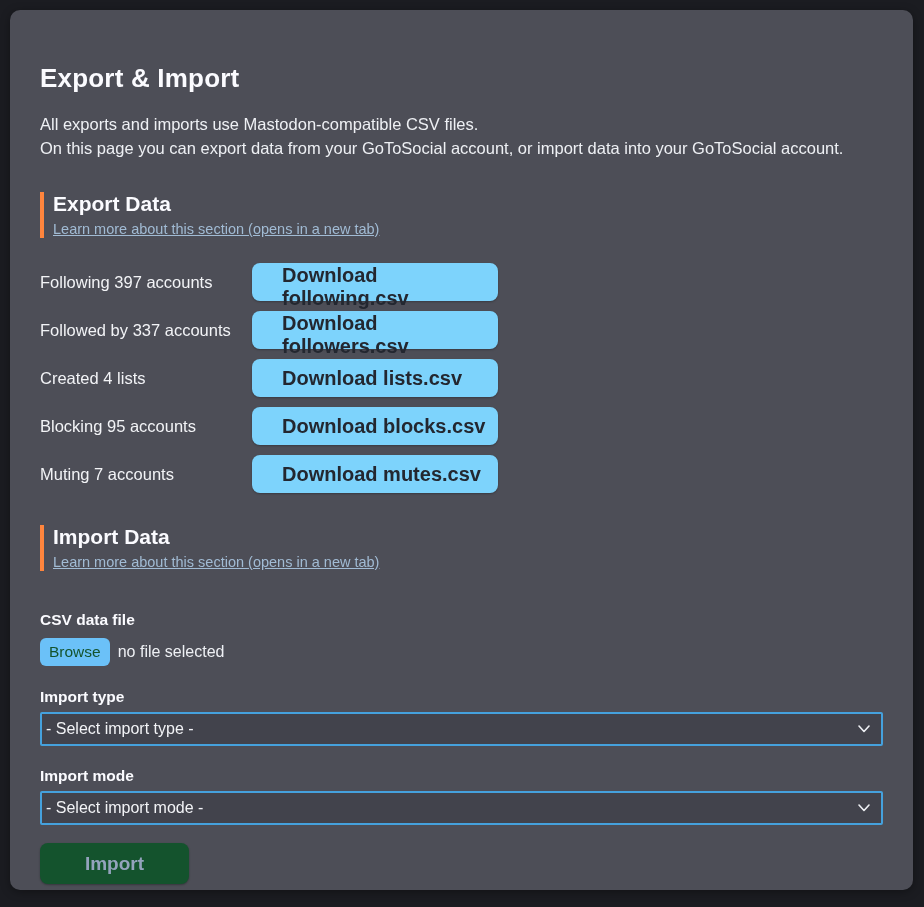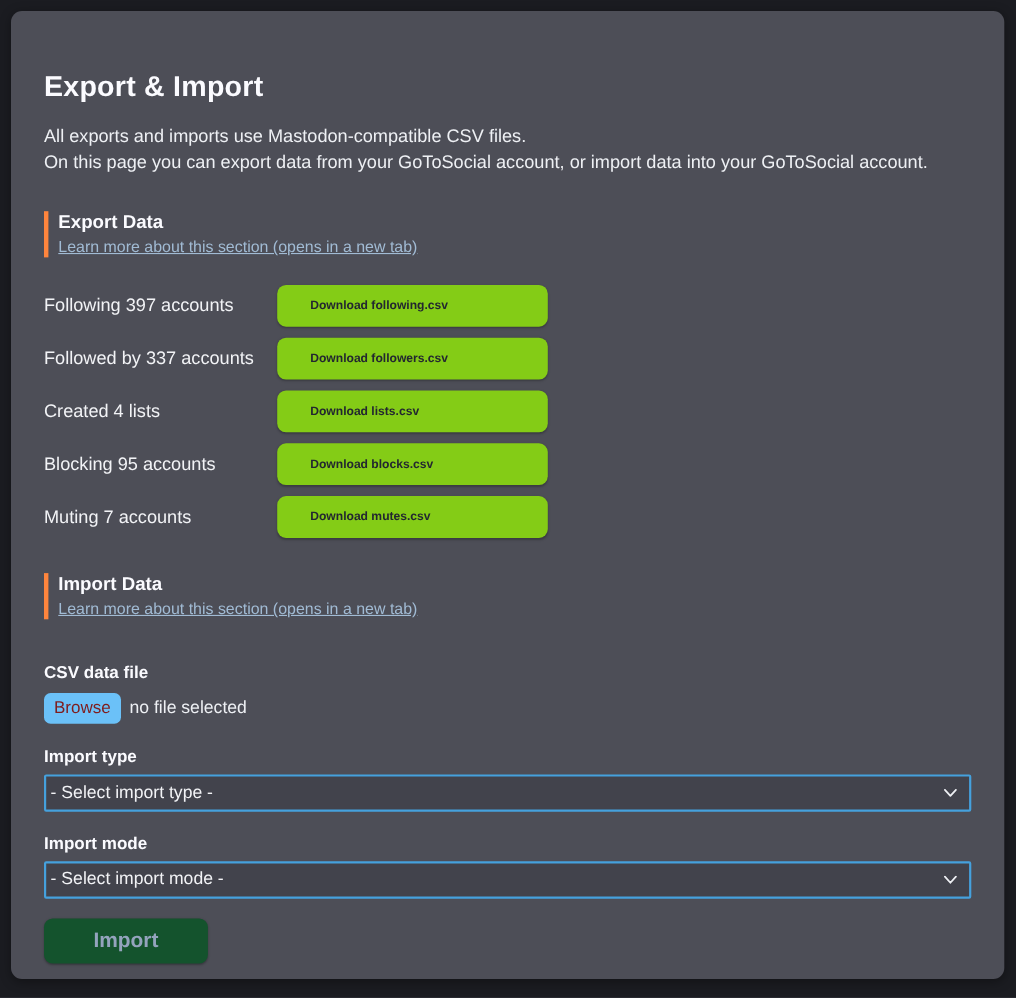--- a/index.html
+++ b/index.html
@@ -27,49 +27,49 @@
     letter-spacing: 0.2px;
   }
   .desc { margin-top: 18px; color: #eef0f4; font-size: 16.5px; line-height: 24px; }
   .desc div { white-space: nowrap; }
 
   .section-head {
     border-left: 4px solid #ff853d;
     padding-left: 9px;
     margin-top: 32px;
   }
-  .section-head h3 { margin: 0; font-size: 17px; font-weight: bold; color: #fbfbff; }
+  .section-head h3 { margin: 0; font-size: 21px; font-weight: bold; color: #fbfbff; }
   .section-head a {
     display: inline-block;
     margin-top: 5px;
     color: #a1bbd4;
     font-size: 14.5px;
     text-decoration: underline;
     cursor: pointer;
   }
 
   .export-rows { margin-top: 25px; }
   .export-row { display: flex; align-items: center; margin-bottom: 10px; height: 38px; }
   .export-row .row-label { width: 212px; color: #f2f3f6; font-size: 16.5px; }
   .dl-btn {
     width: 246px; height: 38px;
-    background: #84cc16;
+    background: #7dd3fc;
     color: #232730;
     border: none; border-radius: 8px;
     font-family: "Liberation Sans", sans-serif;
-    font-size: 11px; font-weight: bold;
+    font-size: 20px; font-weight: bold;
     text-align: left; padding-left: 30px;
     cursor: pointer;
     box-shadow: 0 1px 2px rgba(0,0,0,0.25);
   }
 
   .field-label { margin-top: 40px; color: #fbfbff; font-size: 15.5px; font-weight: bold; }
   .file-row { margin-top: 7px; display: flex; align-items: center; height: 31px; }
   .browse-btn {
-    background: #6bc1f8; color: #7f1d1d;
+    background: #6bc1f8; color: #14532d;
     font-size: 15.5px;
     border: none; border-radius: 6px;
     padding: 5px 9px;
     font-family: "Liberation Sans", sans-serif;
     cursor: pointer;
   }
   .file-status { margin-left: 8px; color: #eef0f4; font-size: 16px; }
 
   .label-gap { margin-top: 21px; }
   .select-wrap { position: relative; margin-top: 6px; }

